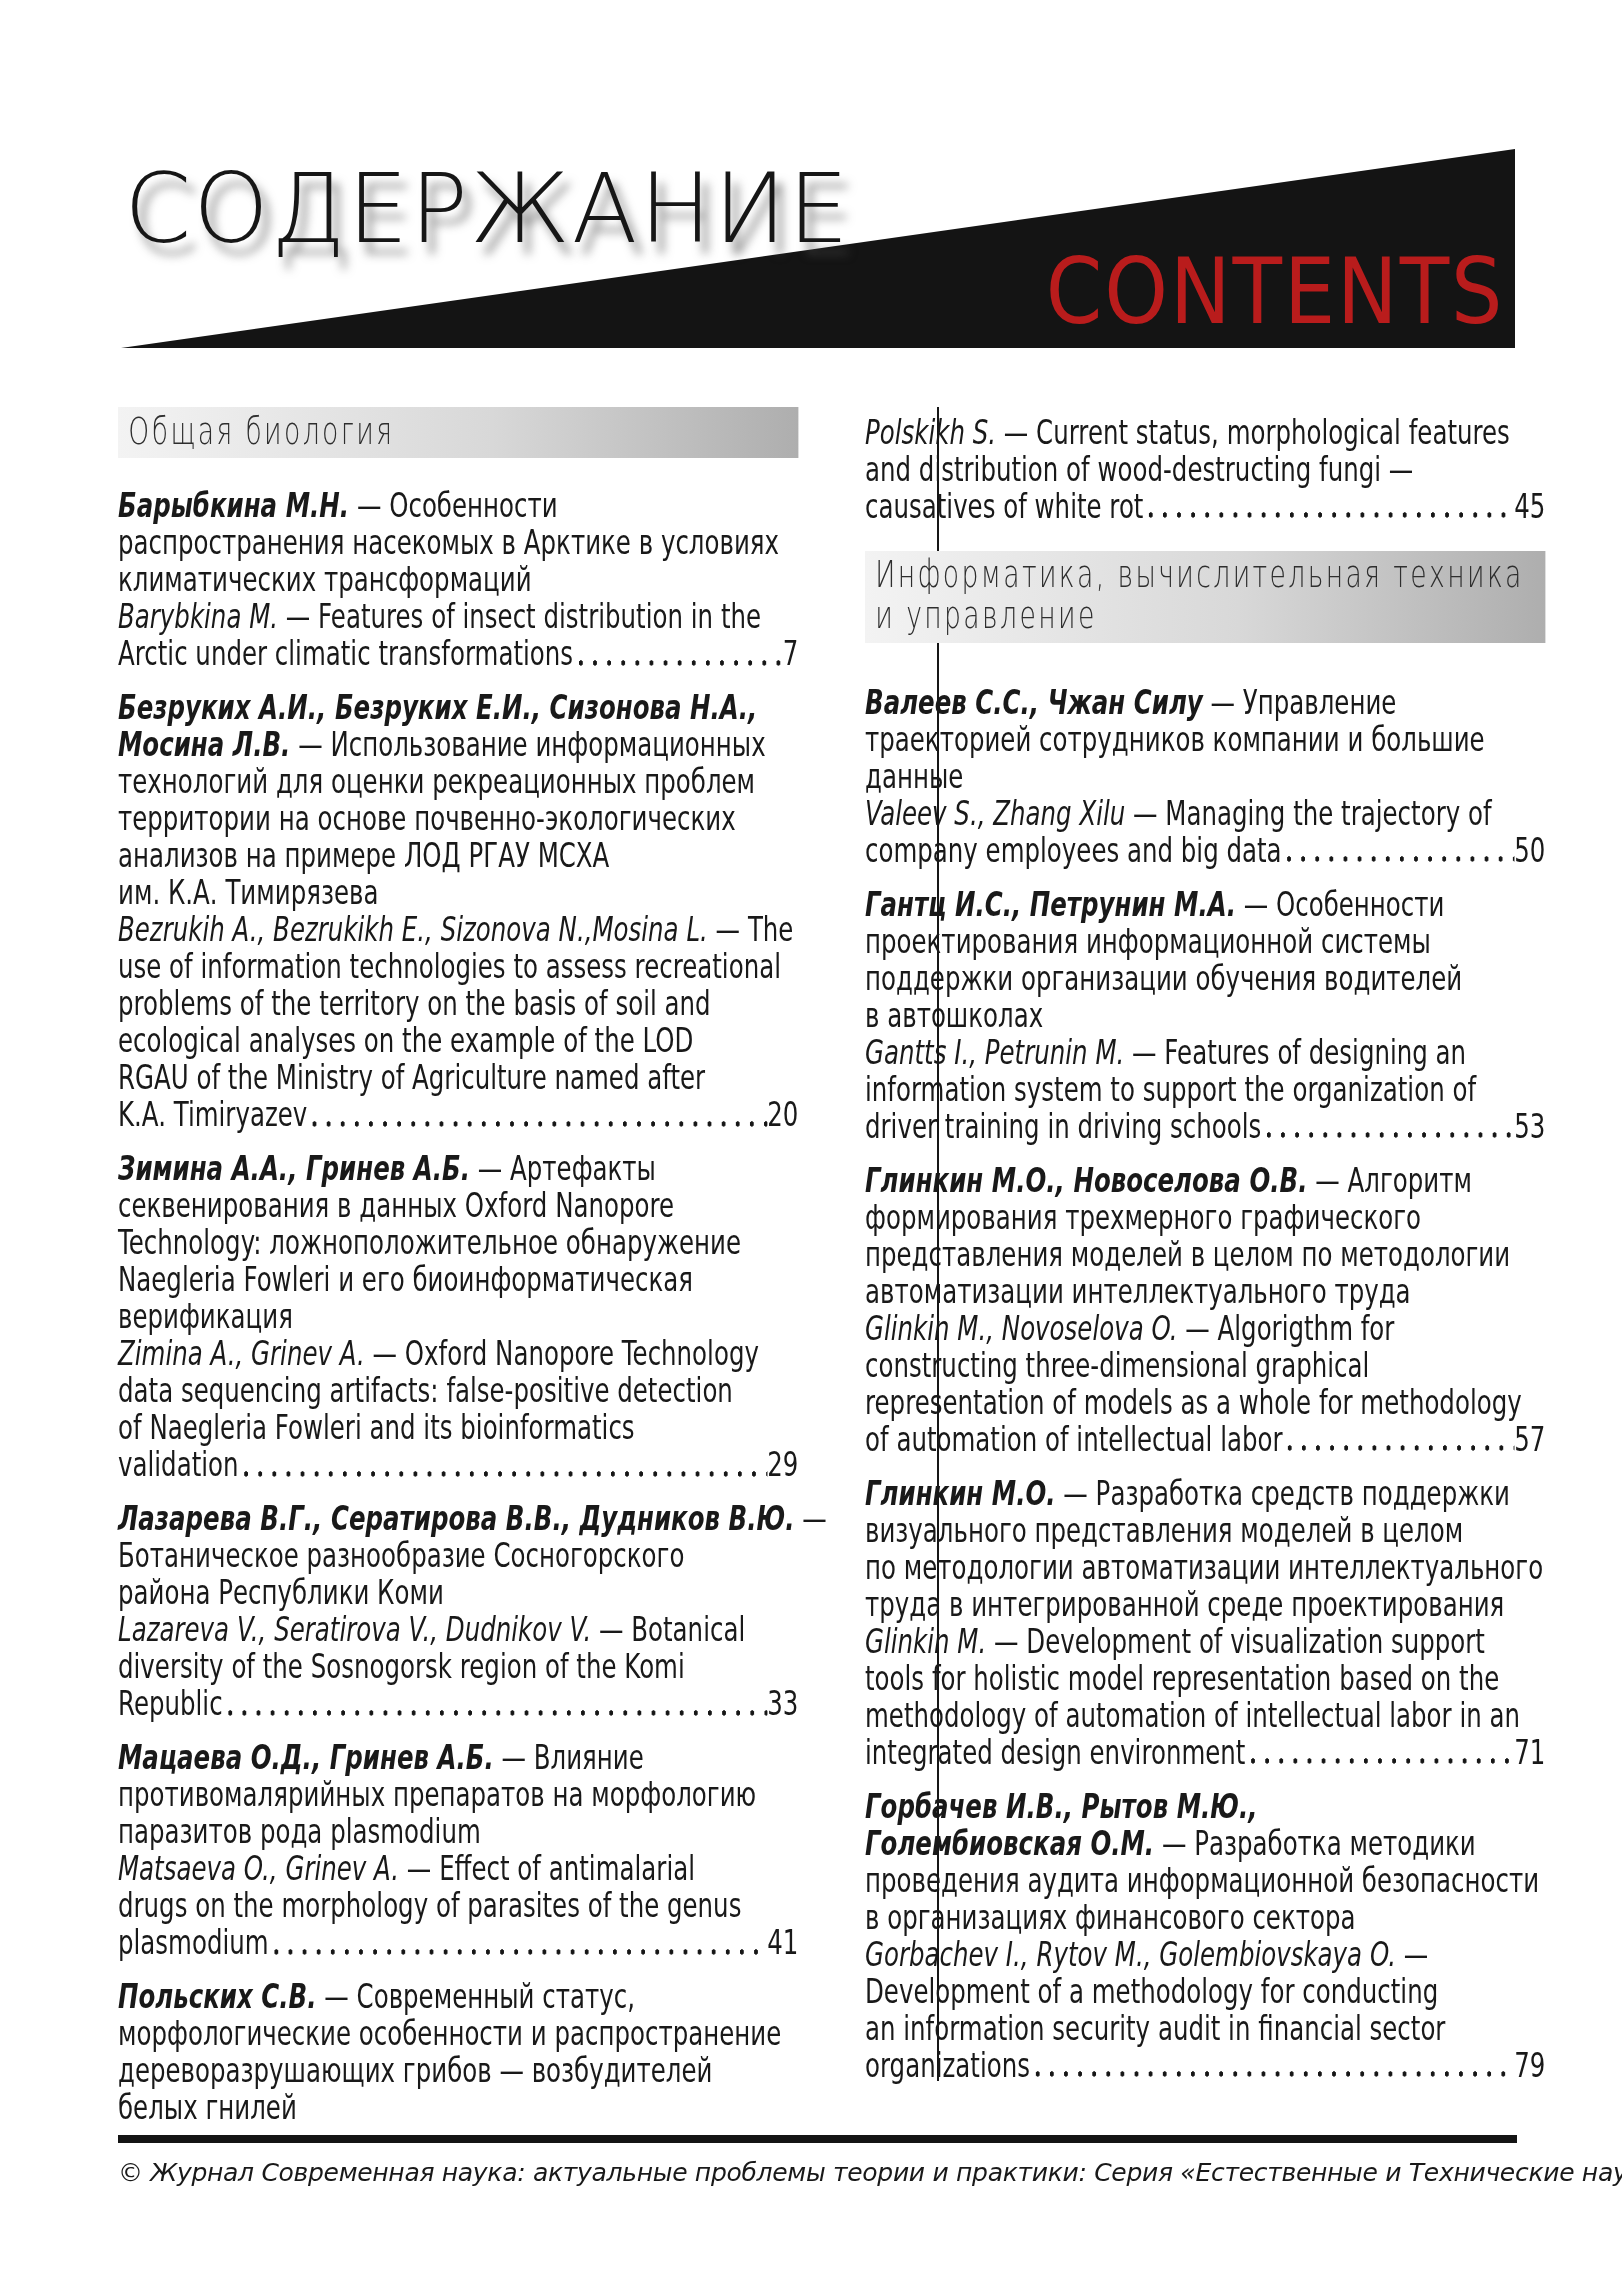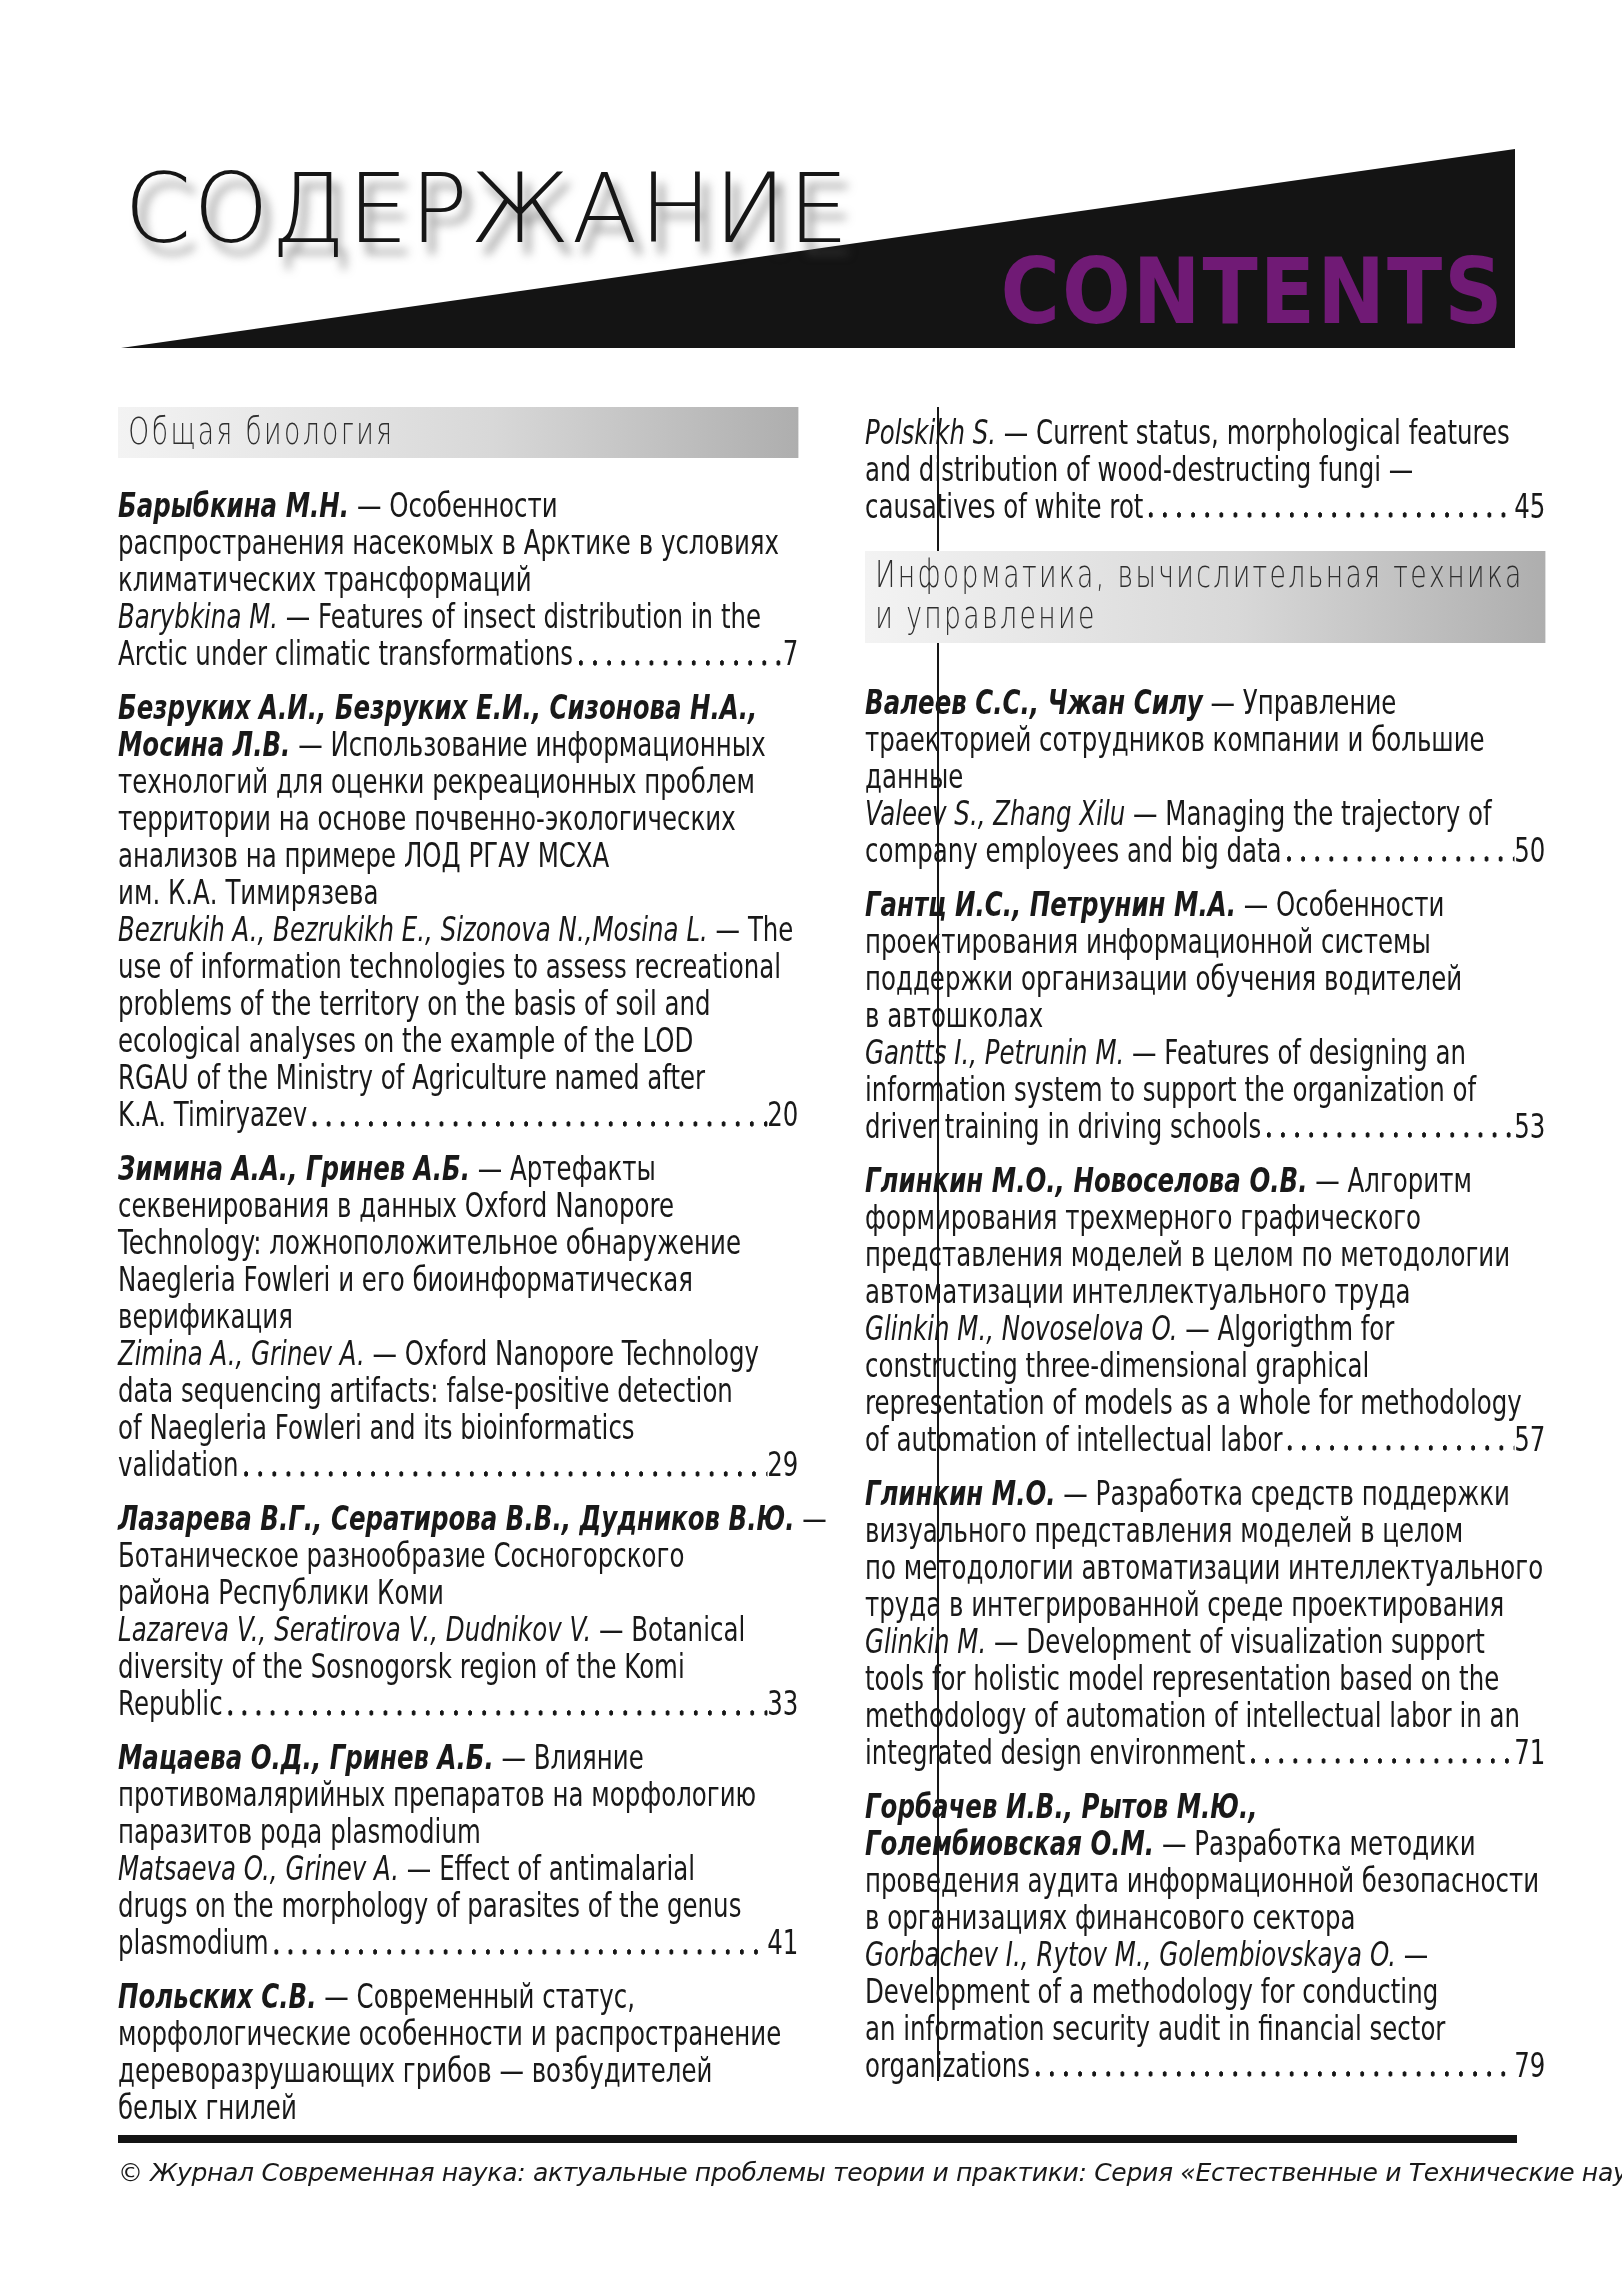--- a/index.html
+++ b/index.html
@@ -14,22 +14,22 @@
   .wedge{position:absolute;inset:0;background:#141414;
          clip-path:polygon(0 100%,100% 0,100% 100%);}
   .title-ru{
     position:absolute;left:3.3px;top:3.9px;
     font-size:96px;font-weight:200;font-stretch:condensed;letter-spacing:2px;
     color:#161616;white-space:nowrap;
     text-shadow:7.9px 11.8px 9.2px rgba(80,80,80,.65);
   }
   .title-en{
     position:absolute;right:10.5px;top:90px;
-    font-size:90px;font-weight:700;font-stretch:condensed;letter-spacing:2px;
-    color:#701a75;white-space:nowrap;
+    font-size:90px;font-weight:400;font-stretch:condensed;letter-spacing:2px;
+    color:#b91c1c;white-space:nowrap;
   }
 
   
   .columns{position:absolute;left:118px;top:403px;width:1395px;}
   .col{position:absolute;top:4px;width:681px;}
   .col-left{left:0;}
   .col-right{left:715px;padding-top:6.5px;margin-left:32px;}
   .col-inner{width:945px;transform:scaleX(0.72);transform-origin:left top;}
 
   .divider{position:absolute;left:819px;top:3.9px;width:2px;height:1674px;background:#161616;}

